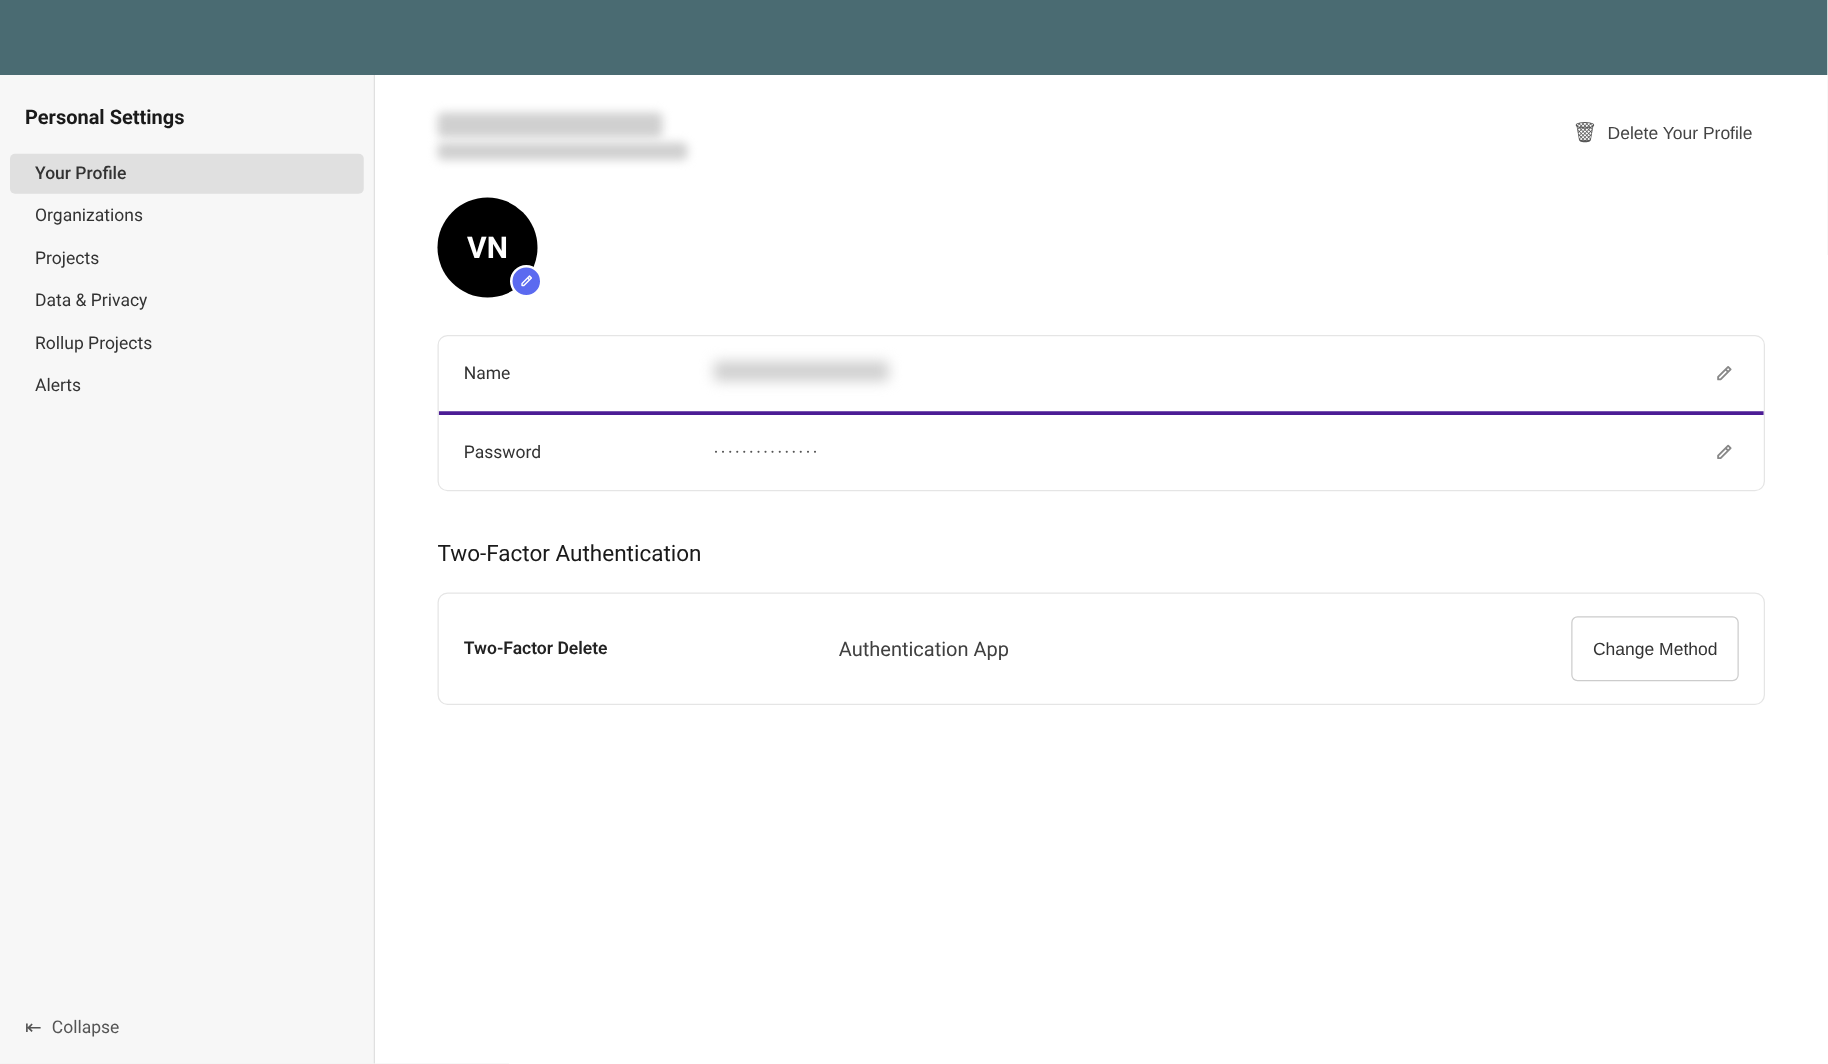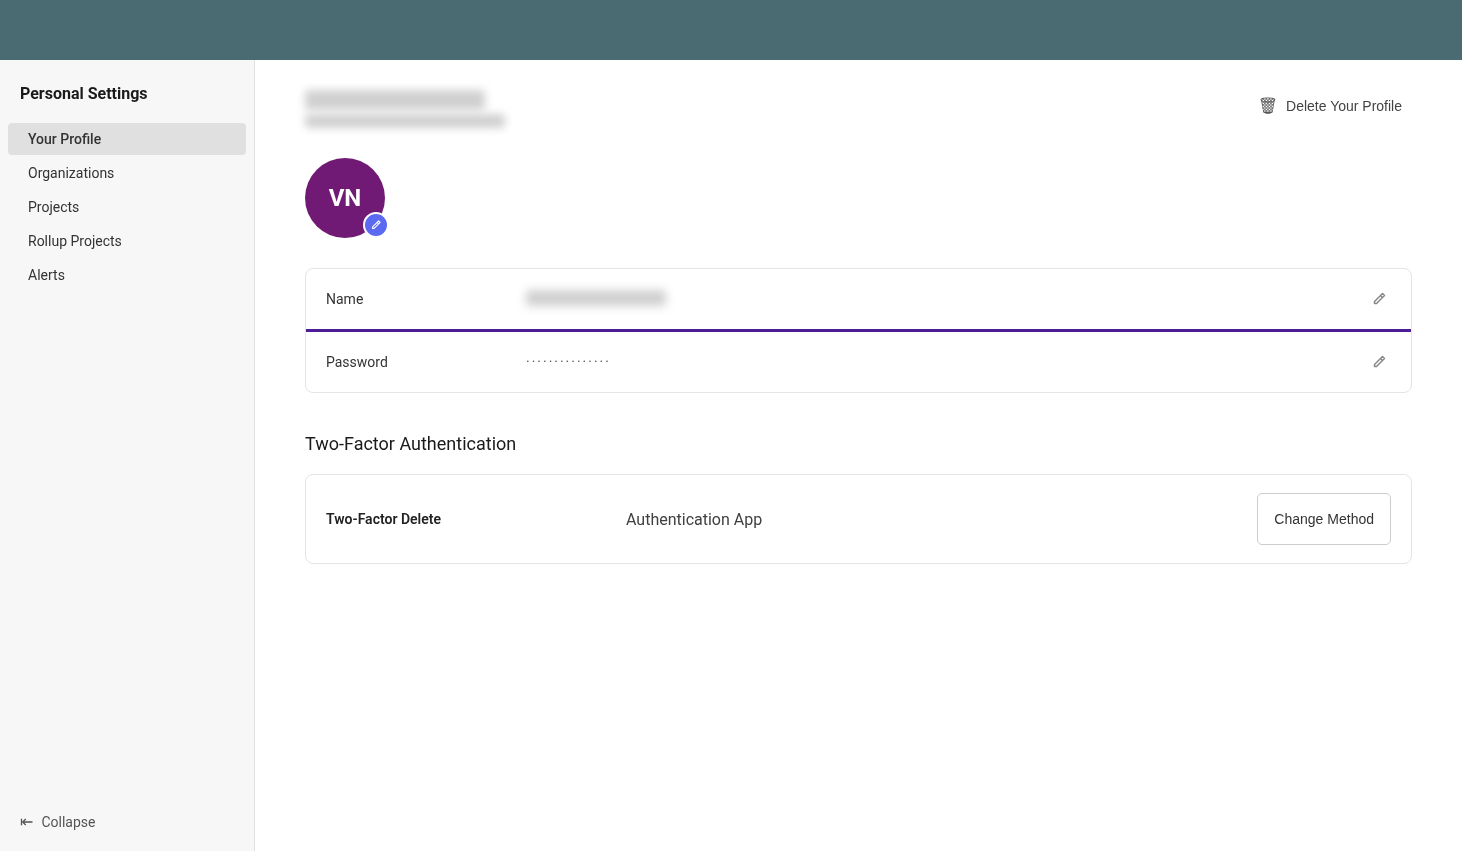--- a/index.html
+++ b/index.html
@@ -17,21 +17,21 @@
       height: 60px;
       flex-shrink: 0;
     }
     .app-body {
       display: flex;
       flex: 1;
       overflow: hidden;
     }
     
     .sidebar {
-      width: 255px;
+      width: 300px;
       background: #f7f7f7;
       border-right: 1px solid #e0e0e0;
       display: flex;
       flex-direction: column;
       padding: 24px 0 0 0;
       flex-shrink: 0;
     }
     .sidebar-title {
       font-size: 16px;
       font-weight: 700;
@@ -119,21 +119,21 @@
     
     .avatar-section {
       margin-bottom: 30px;
       position: relative;
       width: fit-content;
     }
     .avatar-circle {
       width: 80px;
       height: 80px;
       border-radius: 50%;
-      background: #701a75;
+      background: #000000;
       display: flex;
       align-items: center;
       justify-content: center;
       font-size: 24px;
       font-weight: 700;
       color: #fff;
       user-select: none;
     }
     .avatar-edit-btn {
       position: absolute;
@@ -260,20 +260,23 @@
     <div class="sidebar-title">Personal Settings</div>
     <nav class="sidebar-nav">
       <div class="sidebar-item active">
         <span>Your Profile</span>
       </div>
       <div class="sidebar-item">
         <span>Organizations</span>
       </div>
       <div class="sidebar-item">
         <span>Projects</span>
+      </div>
+      <div class="sidebar-item">
+        <span>Data &amp; Privacy</span>
       </div>
       <div class="sidebar-item">
         <span>Rollup Projects</span>
       </div>
       <div class="sidebar-item">
         <span>Alerts</span>
       </div>
     </nav>
     <div class="sidebar-footer">
       <span class="collapse-icon">⇤</span>

